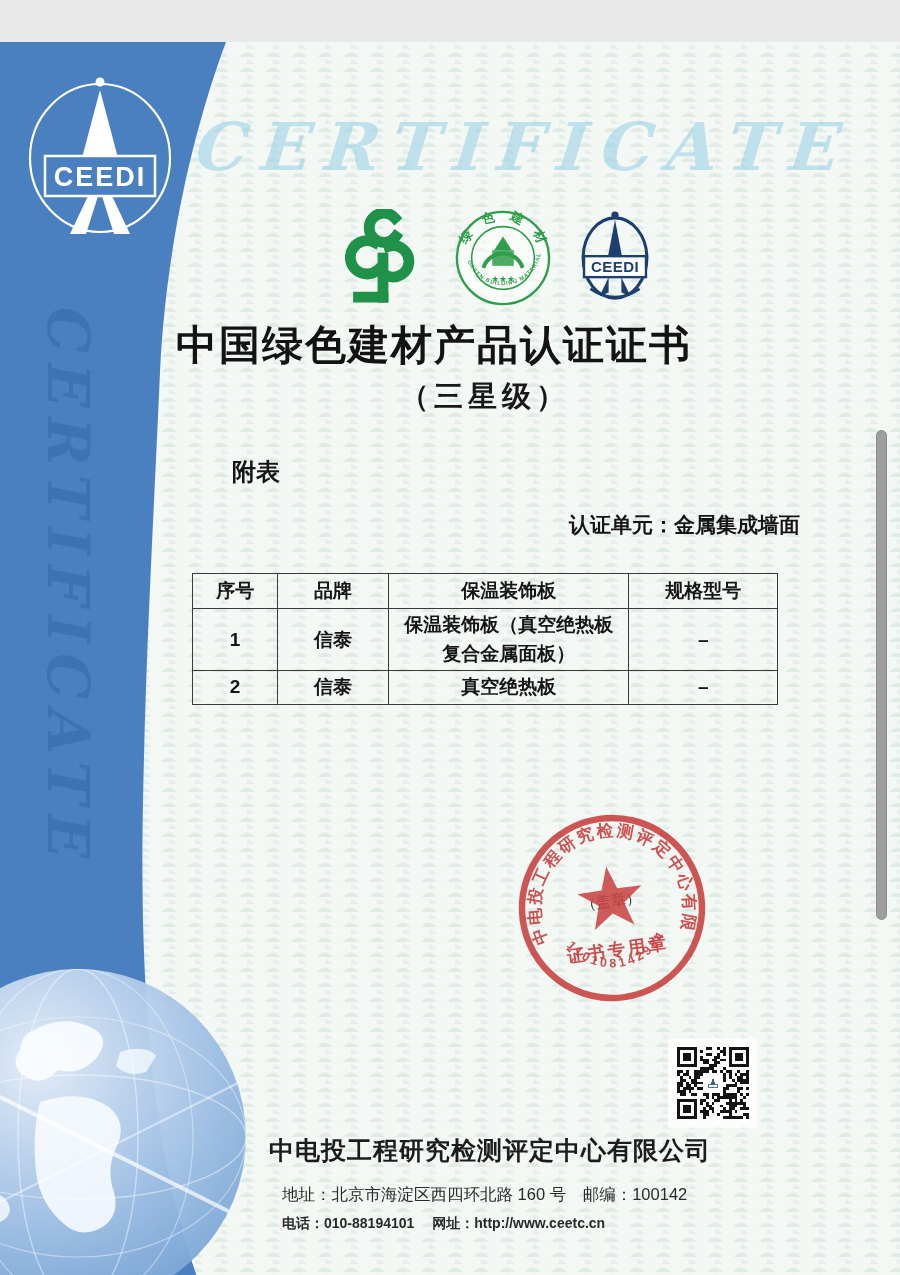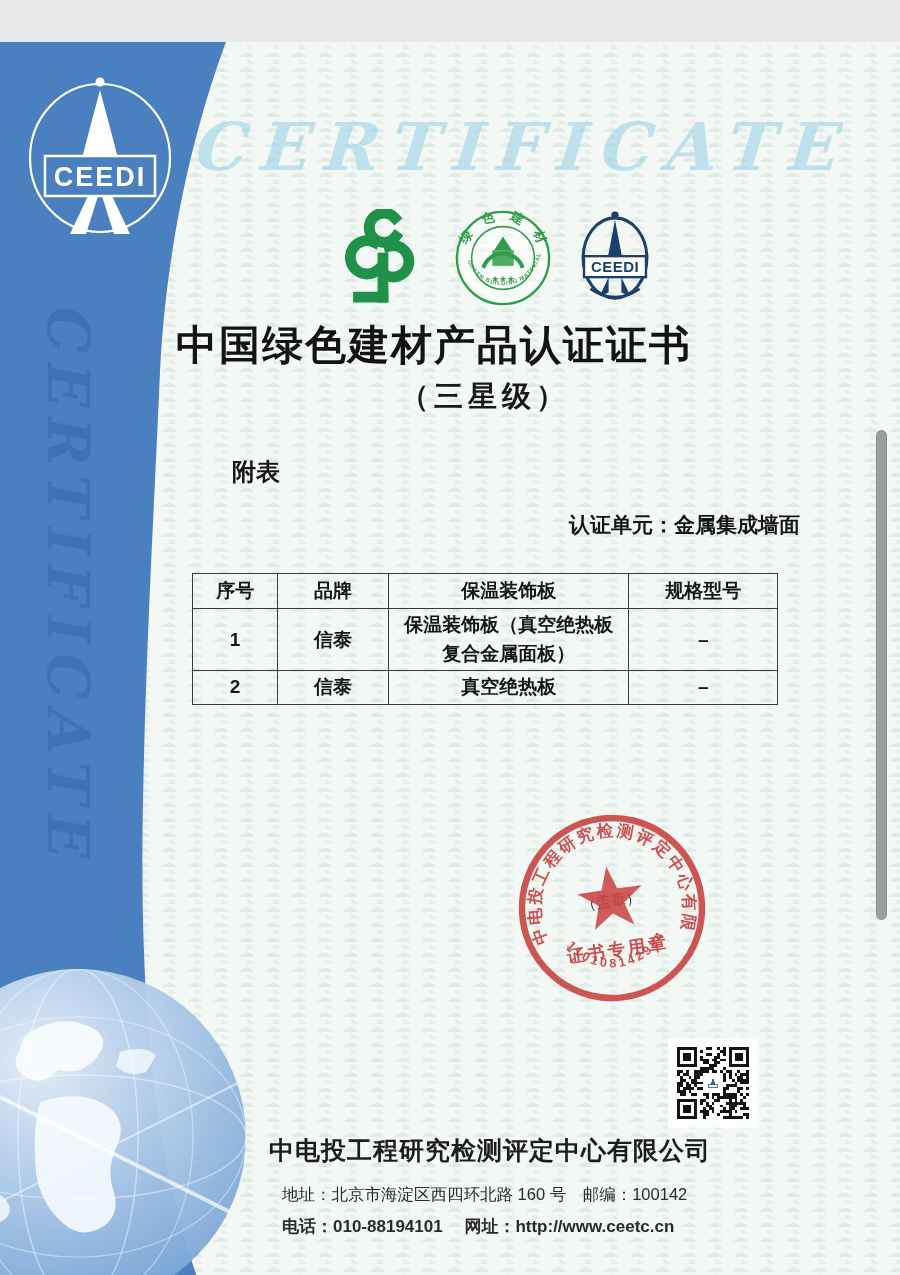--- a/index.html
+++ b/index.html
@@ -48,21 +48,21 @@
   
   .seal{top:752px;left:498px;width:228px;height:228px;transform:rotate(-8deg);opacity:.92;}
   .seal text{font-family:"Liberation Sans",sans-serif;}
   
   .qrbox{top:998px;left:670px;width:86px;height:86px;background:#fdfdfc;display:flex;
     align-items:center;justify-content:center;box-shadow:0 0 0 2px rgba(255,255,255,.6);}
   
   .footer{top:1092px;left:238px;width:504px;color:#1c1c1c;}
   .company{text-align:center;font-size:25px;font-weight:700;letter-spacing:1px;}
   .addr{margin-top:17px;padding-left:44px;font-size:16.5px;font-weight:400;color:#2a2a2a;}
-  .phone{margin-top:9px;padding-left:44px;font-size:17px;font-weight:600;color:#2a2a2a;}
+  .phone{margin-top:9px;padding-left:44px;font-size:14px;font-weight:600;color:#2a2a2a;}
   
   .strip{top:1262px;left:0;width:900px;height:13px;background:linear-gradient(180deg,#8f8f8f,#c2c2c2 55%,#cfcfcf);}
   .scrollbar{top:388px;left:876px;width:11px;height:490px;border-radius:6px;background:#9e9e9e;
     border:1px solid #8d8d8d;box-sizing:border-box;}
   svg{display:block;}
 </style>
 </head>
 <body>
 
 <div class="page">

